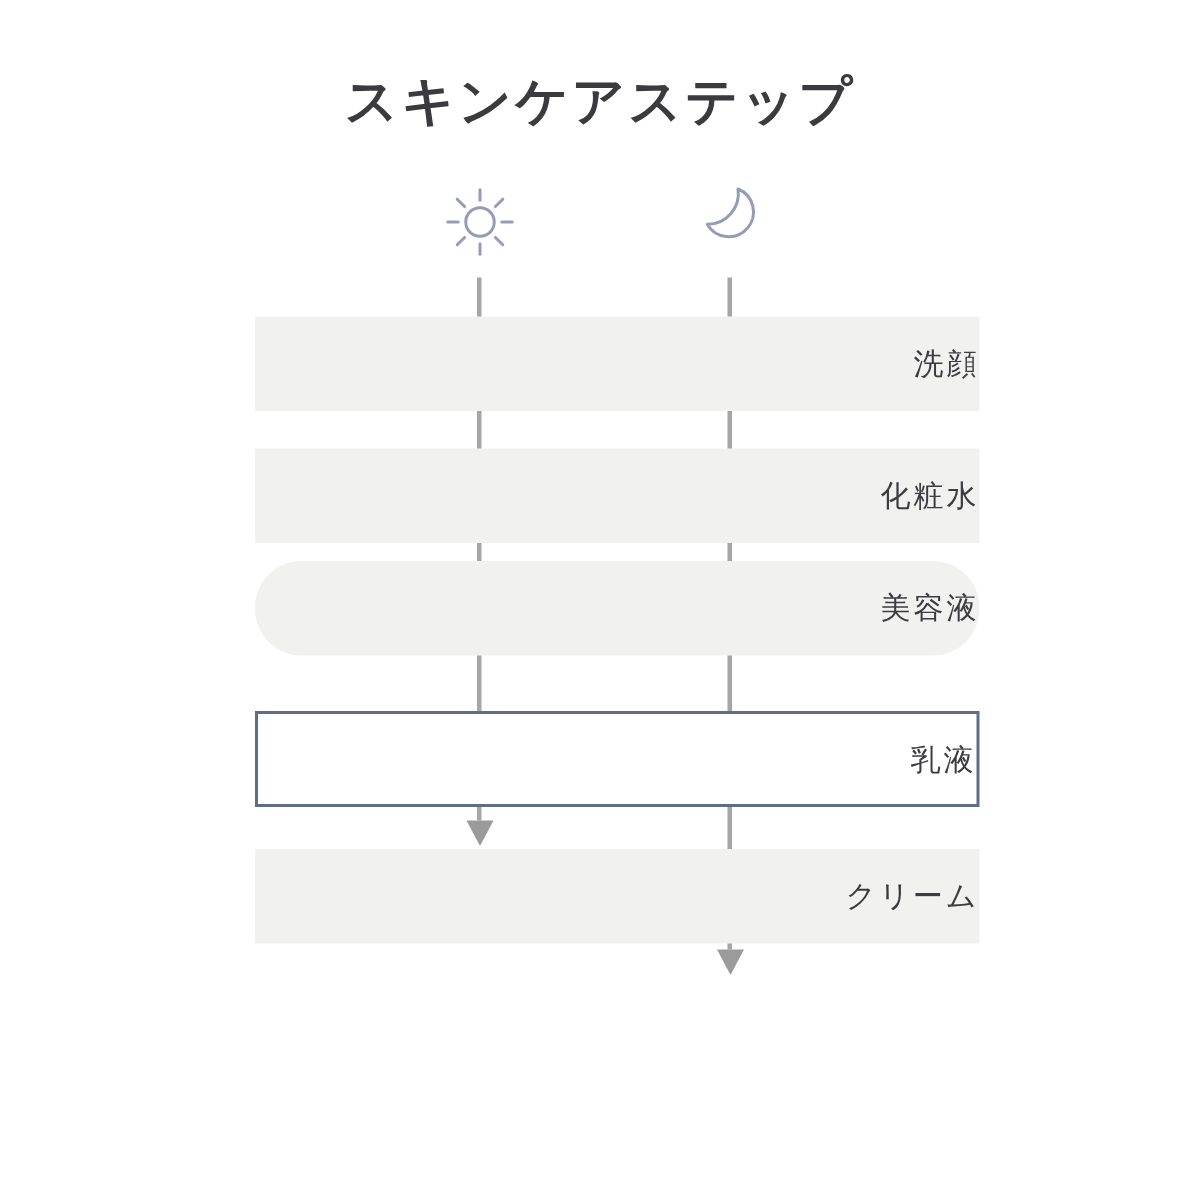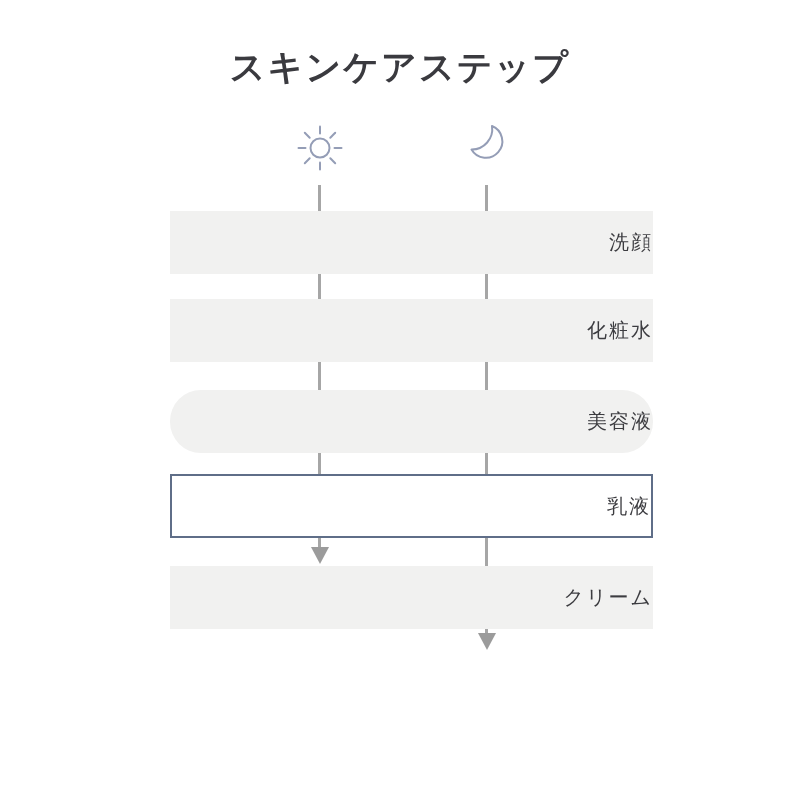--- a/index.html
+++ b/index.html
@@ -68,21 +68,21 @@
     box-sizing: border-box;
     margin-left: 12px;
   }
   .step .step-label {
     font-size: 20px;
     letter-spacing: 2px;
     color: var(--box-text, #3c3c40);
   }
   .step-1 { top: 211px; }
   .step-2 { top: 299px; }
-  .step-3 { top: 390px; border-radius: 31px; }
+  .step-3 { top: 374px; border-radius: 31px; }
   .step-4 {
     top: 474px;
     height: 64px;
     background: var(--highlight-bg, #ffffff);
     border: 2px solid var(--highlight-border, #5f6e88);
     padding-left: 47px;
   }
   .step-5 { top: 566px; }
   .step-6 { top: 651px; }
 </style>

